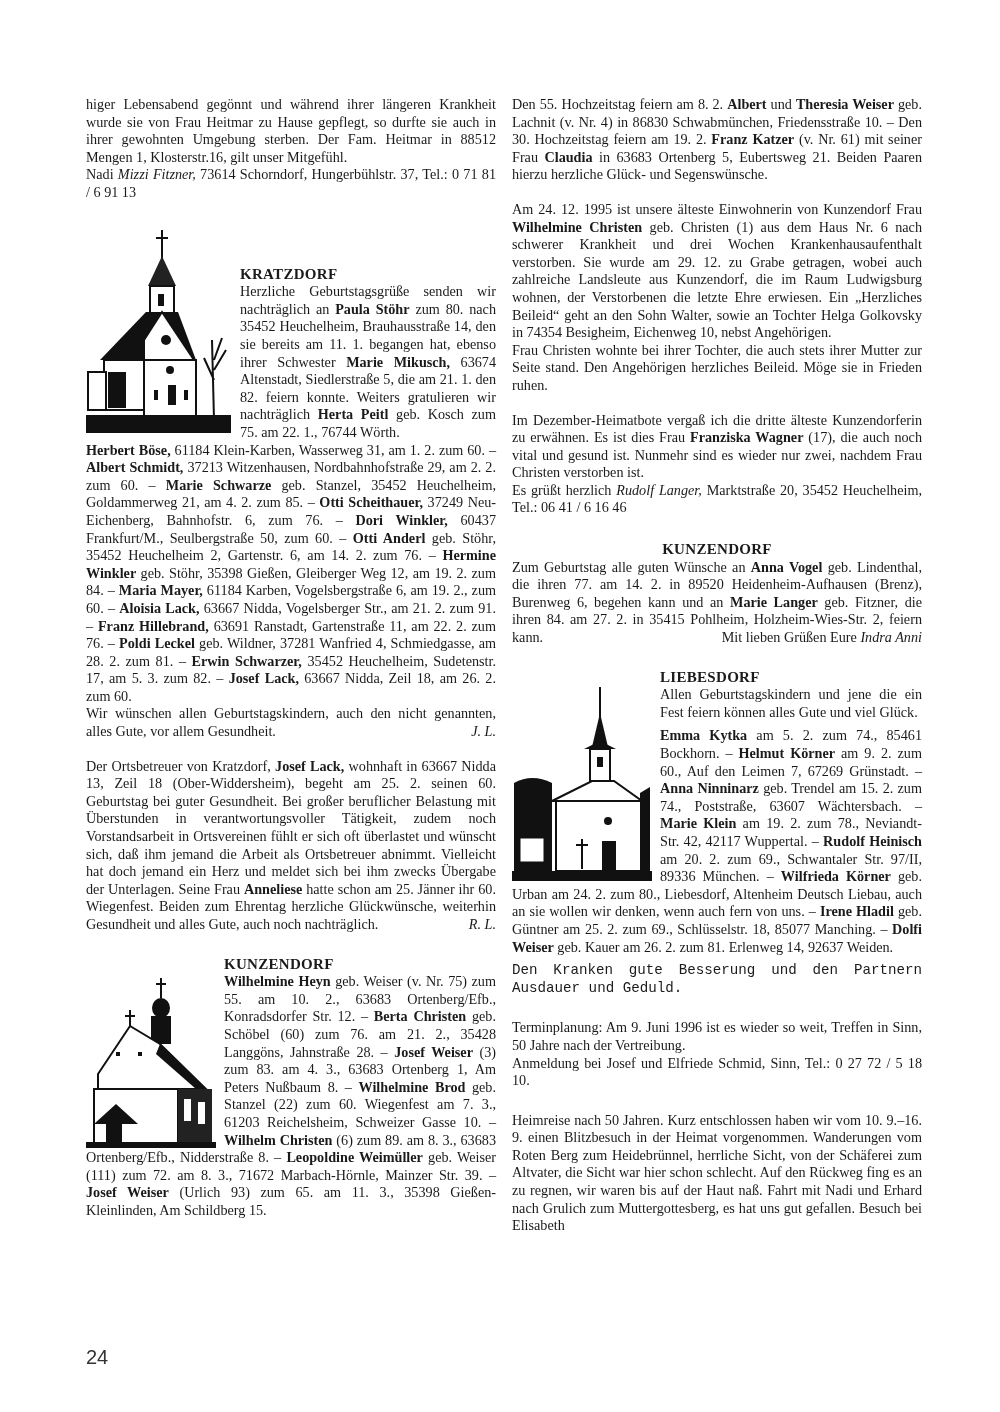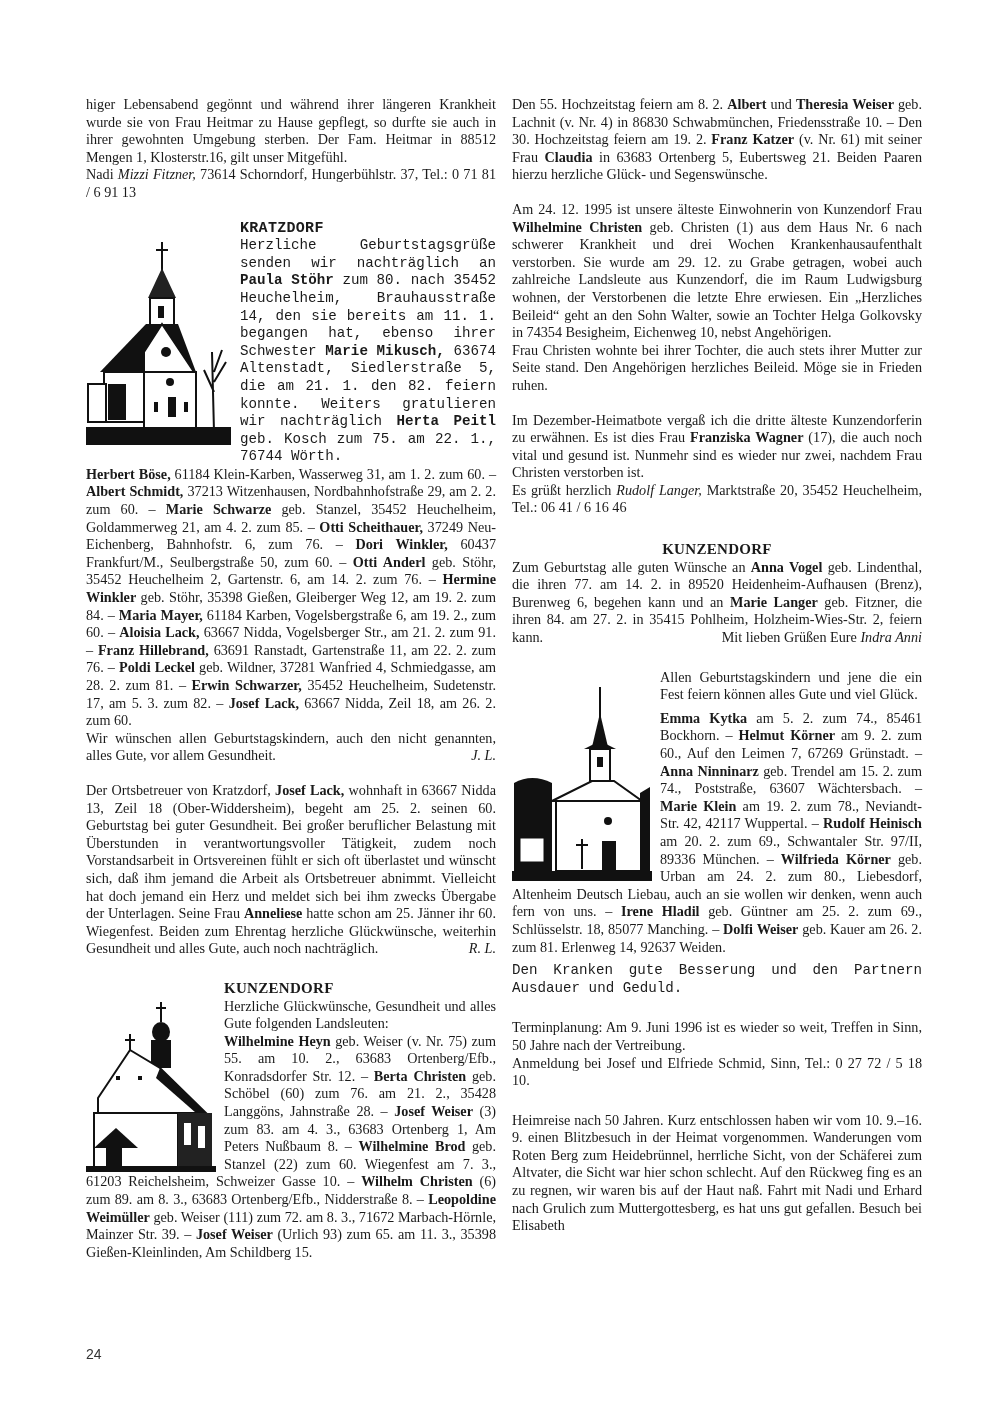--- a/index.html
+++ b/index.html
@@ -7,24 +7,24 @@
          font-family: "Liberation Serif", "DejaVu Serif", serif; color: #1a1a1a; }
   .col { position: absolute; top: 96px; width: 410px; font-size: 14.2px; line-height: 17.6px; }
   .col-left { left: 86px; }
   .col-right { left: 512px; }
   p { margin: 0; text-align: justify; hyphens: manual; }
   p.gap { margin-top: 17px; }
   b { font-weight: bold; }
   i { font-style: italic; }
   .heading { font-weight: bold; font-size: 15px; text-align: left; margin: 0; letter-spacing: 0.3px; }
   .heading.center { text-align: center; }
-  .row { display: flex; align-items: center; font-family: Liberation Mono, monospace; }
+  .row { display: flex; align-items: flex-end; }
   .illus { flex: 0 0 auto; }
   .sign { float: right; font-style: italic; }
-  .pagenum { position: absolute; left: 86px; top: 1346px; font-size: 14px;
+  .pagenum { position: absolute; left: 86px; top: 1346px; font-size: 20px;
              font-family: "Liberation Sans", "DejaVu Sans", sans-serif; color: #333; }
   svg { display: block; }
 </style>
 </head>
 <body>
 
 <div class="col col-left">
   <p><span>higer Lebensabend gegönnt und während ihrer längeren Krankheit wurde sie von Frau Heitmar zu Hause gepflegt, so durfte sie auch in ihrer gewohnten Umgebung sterben. Der Fam. Heitmar in 88512 Mengen 1, Klosterstr.16, gilt unser Mitgefühl.</span><br><span>Nadi </span><i>Mizzi Fitzner,</i><span> 73614 Schorndorf, Hungerbühlstr. 37, Tel.: 0 71 81 / 6 91 13</span></p>
 
   <div class="row" style="margin-top:18px;">
@@ -77,21 +77,20 @@
         <rect x="8" y="115" width="84" height="56" fill="#fff" stroke="#111" stroke-width="2"></rect>
         <rect x="92" y="115" width="34" height="56" fill="#222"></rect>
         <rect x="98" y="125" width="7" height="22" fill="#fff"></rect>
         <rect x="112" y="128" width="7" height="22" fill="#fff"></rect>
         <polygon points="8,150 30,130 52,150" fill="#111"></polygon>
         <rect x="20" y="150" width="16" height="20" fill="#111"></rect>
         <rect x="0" y="168" width="130" height="6" fill="#111"></rect>
       </svg>
     </div>
     <p class="heading">KUNZENDORF</p>
-    <p>Herzliche Glückwünsche, Gesundheit und alles Gute folgenden Landsleuten:</p>
     <p id="kunz-list"><b>Wilhelmine Heyn</b><span> geb. Weiser (v. Nr. 75) zum 55. am 10. 2., 63683 Ortenberg/Efb., Konradsdorfer Str. 12. – </span><b>Berta Christen</b><span> geb. Schöbel (60) zum 76. am 21. 2., 35428 Langgöns, Jahnstraße 28. – </span><b>Josef Weiser</b><span> (3) zum 83. am 4. 3., 63683 Ortenberg 1, Am Peters Nußbaum 8. – </span><b>Wilhelmine Brod</b><span> geb. Stanzel (22) zum 60. Wiegenfest am 7. 3., 61203 Reichelsheim, Schweizer Gasse 10. – </span><b>Wilhelm Christen</b><span> (6) zum 89. am 8. 3., 63683 Ortenberg/Efb., Nidderstraße 8. – </span><b>Leopoldine Weimüller</b><span> geb. Weiser (111) zum 72. am 8. 3., 71672 Marbach-Hörnle, Mainzer Str. 39. – </span><b>Josef Weiser</b><span> (Urlich 93) zum 65. am 11. 3., 35398 Gießen-Kleinlinden, Am Schildberg 15.</span></p>
   </div>
 </div>
 
 <div class="col col-right">
   <p><span>Den 55. Hochzeitstag feiern am 8. 2. </span><b>Albert</b><span> und </span><b>Theresia Weiser</b><span> geb. Lachnit (v. Nr. 4) in 86830 Schwabmünchen, Friedensstraße 10. – Den 30. Hochzeitstag feiern am 19. 2. </span><b>Franz Katzer</b><span> (v. Nr. 61) mit seiner Frau </span><b>Claudia</b><span> in 63683 Ortenberg 5, Eubertsweg 21. Beiden Paaren hierzu herzliche Glück- und Segenswünsche.</span></p>
 
   <p class="gap"><span>Am 24. 12. 1995 ist unsere älteste Einwohnerin von Kunzendorf Frau </span><b>Wilhelmine Christen</b><span> geb. Christen (1) aus dem Haus Nr. 6 nach schwerer Krankheit und drei Wochen Krankenhausaufenthalt verstorben. Sie wurde am 29. 12. zu Grabe getragen, wobei auch zahlreiche Landsleute aus Kunzendorf, die im Raum Ludwigsburg wohnen, der Verstorbenen die letzte Ehre erwiesen. Ein „Herzliches Beileid“ geht an den Sohn Walter, sowie an Tochter Helga Golkovsky in 74354 Besigheim, Eichenweg 10, nebst Angehörigen.</span></p>
   <p>Frau Christen wohnte bei ihrer Tochter, die auch stets ihrer Mutter zur Seite stand. Den Angehörigen herzliches Beileid. Möge sie in Frieden ruhen.</p>
 
@@ -113,20 +112,21 @@
         <circle cx="96" cy="138" r="4" fill="#111"></circle>
         <rect x="90" y="158" width="14" height="30" fill="#111"></rect>
         <line x1="70" y1="156" x2="70" y2="186" stroke="#111" stroke-width="2"></line>
         <line x1="64" y1="162" x2="76" y2="162" stroke="#111" stroke-width="2"></line>
         <path d="M2 100 L2 188 L40 188 L40 100 Q20 90 2 100 Z" fill="#111"></path>
         <rect x="8" y="155" width="24" height="24" fill="#fff" stroke="#111" stroke-width="1"></rect>
         <path d="M128 110 L138 104 L138 188 L128 188 Z" fill="#111"></path>
         <rect x="0" y="188" width="140" height="10" fill="#111"></rect>
       </svg>
     </div>
+    <p class="heading">LIEBESDORF</p>
     <p>Allen Geburtstagskindern und jene die ein Fest feiern können alles Gute und viel Glück.</p>
     <p style="margin-top:6px;" id="lieb-list"><b>Emma Kytka</b><span> am 5. 2. zum 74., 85461 Bockhorn. – </span><b>Helmut Körner</b><span> am 9. 2. zum 60., Auf den Leimen 7, 67269 Grünstadt. – </span><b>Anna Ninninarz</b><span> geb. Trendel am 15. 2. zum 74., Poststraße, 63607 Wächtersbach. – </span><b>Marie Klein</b><span> am 19. 2. zum 78., Neviandt-Str. 42, 42117 Wuppertal. – </span><b>Rudolf Heinisch</b><span> am 20. 2. zum 69., Schwantaler Str. 97/II, 89336 München. – </span><b>Wilfrieda Körner</b><span> geb. Urban am 24. 2. zum 80., Liebesdorf, Altenheim Deutsch Liebau, auch an sie wollen wir denken, wenn auch fern von uns. – </span><b>Irene Hladil</b><span> geb. Güntner am 25. 2. zum 69., Schlüsselstr. 18, 85077 Manching. – </span><b>Dolfi Weiser</b><span> geb. Kauer am 26. 2. zum 81. Erlenweg 14, 92637 Weiden.</span></p>
     <p style="margin-top:6px;font-family:Liberation Mono, monospace;">Den Kranken gute Besserung und den Partnern Ausdauer und Geduld.</p>
   </div>
 
   <p class="gap" style="margin-top:22px;">Terminplanung: Am 9. Juni 1996 ist es wieder so weit, Treffen in Sinn, 50 Jahre nach der Vertreibung.</p>
   <p>Anmeldung bei Josef und Elfriede Schmid, Sinn, Tel.: 0 27 72 / 5 18 10.</p>
 
   <p class="gap" style="margin-top:22px;">Heimreise nach 50 Jahren. Kurz entschlossen haben wir vom 10. 9.–16. 9. einen Blitzbesuch in der Heimat vorgenommen. Wanderungen vom Roten Berg zum Heidebrünnel, herrliche Sicht, von der Schäferei zum Altvater, die Sicht war hier schon schlecht. Auf den Rückweg fing es an zu regnen, wir waren bis auf der Haut naß. Fahrt mit Nadi und Erhard nach Grulich zum Muttergottesberg, es hat uns gut gefallen. Besuch bei Elisabeth</p>
 </div>

